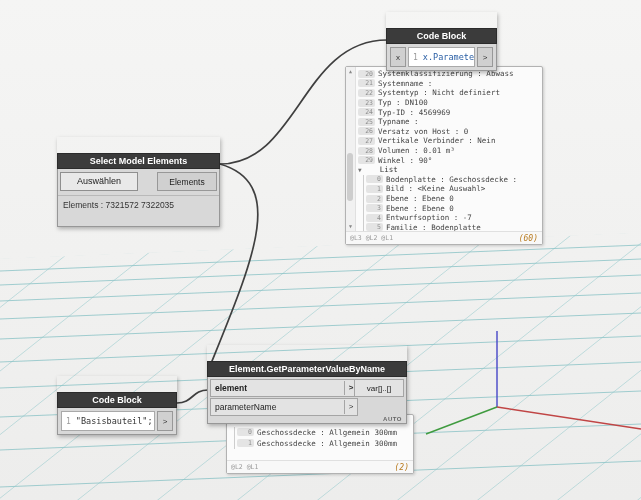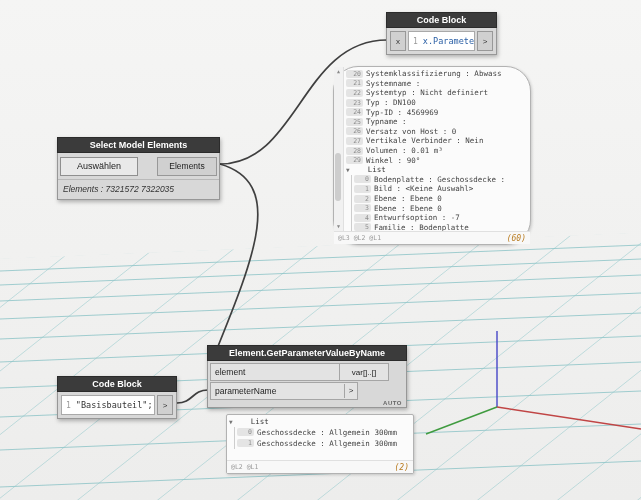--- a/index.html
+++ b/index.html
@@ -4,45 +4,45 @@
 <style>
   html,body{margin:0;padding:0;}
   #canvas{position:relative;width:641px;height:500px;background:linear-gradient(#f5f5f4,#ededec);
           overflow:hidden;font-family:"Liberation Sans",sans-serif;}
   svg.layer{position:absolute;left:0;top:0;width:641px;height:500px;}
   #grid-layer{z-index:0;}
   #wire-layer{z-index:3;pointer-events:none;}
 
   .node{position:absolute;z-index:4;box-shadow:1px 2px 4px rgba(0,0,0,.28);}
   .node-title{background:#3b3b3b;border:1px solid #2b2b2b;color:#fff;font-size:9px;font-weight:bold;
-              text-align:center;height:14px;line-height:14px;white-space:nowrap;overflow:hidden;}
+              text-align:center;height:14px;line-height:14px;white-space:nowrap;overflow:hidden;margin-top:16px;}
   .node-body{background:#d8d8d8;border:1px solid #979797;border-top:none;}
 
   .cb-body{display:flex;align-items:stretch;padding:3px;gap:2px;height:20px;}
   .port-chip{background:#d0d0d0;border:1px solid #989898;font-size:8px;color:#333;
              display:flex;align-items:center;justify-content:center;min-width:10px;padding:0 2px;}
   .code-area{background:#fff;border:1px solid #a9a9a9;font-family:"DejaVu Sans Mono",monospace;
              font-size:8.5px;display:flex;align-items:center;padding:0 4px;flex:1;white-space:nowrap;overflow:hidden;}
   .line-no{color:#9a9a9a;font-size:8px;margin-right:5px;}
   .code-blue{color:#2a5fa5;}
   .code-dark{color:#333;}
 
-  .sme-row{display:flex;align-items:center;gap:19px;padding:3px 2px;height:20px;}
+  .sme-row{display:flex;align-items:flex-start;gap:19px;padding:3px 2px;height:20px;}
   .sme-btn{flex:1;background:#e9e9e9;border:1px solid #8f8f8f;font-size:9px;text-align:center;
            height:17px;line-height:16px;color:#222;}
   .sme-out{width:58px;height:17px;background:#d0d0d0;border:1px solid #989898;font-size:8.5px;
            display:flex;align-items:center;justify-content:center;color:#222;}
-  .sme-footer{border-top:1px solid #b9b9b9;font-size:8.5px;color:#333;padding:4px 5px 5px;white-space:nowrap;font-style:italic;}
+  .sme-footer{border-top:1px solid #b9b9b9;font-size:8.5px;color:#333;padding:4px 5px 16px;white-space:nowrap;}
 
   .gp-body{position:relative;height:46px;}
   .gp-in{position:absolute;left:2px;width:146px;height:16px;background:#e3e3e3;border:1px solid #a5a5a5;
          display:flex;align-items:center;font-size:8.5px;color:#222;}
   .gp-in .pname{flex:1;padding-left:4px;white-space:nowrap;overflow:hidden;}
   .gp-in .pchev{width:12px;border-left:1px solid #a5a5a5;text-align:center;font-size:8px;color:#333;line-height:14px;}
-  .gp-out{position:absolute;right:17px;top:2px;width:48px;height:16px;background:#e3e3e3;border:1px solid #a5a5a5;
+  .gp-out{position:absolute;right:2px;top:2px;width:48px;height:16px;background:#e3e3e3;border:1px solid #a5a5a5;
           display:flex;align-items:center;justify-content:center;font-size:8px;color:#222;}
   .gp-lacing{position:absolute;right:4px;bottom:1px;font-size:6px;font-weight:bold;color:#666;letter-spacing:.5px;}
 
   .bubble{position:absolute;z-index:2;background:#fbfbfb;border:1px solid #b2b2b2;border-radius:2px;
           box-shadow:1px 1px 3px rgba(0,0,0,.18);font-family:"DejaVu Sans Mono",monospace;color:#444;}
   .bubble-main{display:flex;overflow:hidden;}
   .vscroll{width:9px;background:#f1f1f1;border-right:1px solid #e0e0e0;position:relative;flex:none;}
   .vscroll .arr{position:absolute;left:0;width:9px;text-align:center;font-size:5px;color:#888;line-height:7px;}
   .vscroll .thumb{position:absolute;left:1px;width:6px;background:#cdcdcd;border-radius:3px;}
   .bubble-rows{flex:1;overflow:hidden;padding:2px 2px 0 2px;}
@@ -99,21 +99,21 @@
         <line x1="600" y1="530" x2="980" y2="228"></line>
       </g>
     </g>
     <g stroke-width="1.4">
       <line x1="497" y1="407" x2="497" y2="331" stroke="#4646c8"></line>
       <line x1="497" y1="407" x2="641" y2="429" stroke="#c04545"></line>
       <line x1="497" y1="407" x2="426" y2="434" stroke="#3f9b3f"></line>
     </g>
   </svg>
 
-  <div class="bubble" style="left:333px;top:66px;width:196px;height:177px;border-radius:25px;">
+  <div class="bubble" style="left:345px;top:66px;width:196px;height:177px;">
     <div class="bubble-main" style="height:164px;">
       <div class="vscroll">
         <span class="arr" style="top:1px;">▲</span>
         <div class="thumb" style="top:86px;height:48px;"></div>
         <span class="arr" style="bottom:1px;">▼</span>
       </div>
       <div class="bubble-rows">
         <div>
 
             <div class="prow">
@@ -275,21 +275,21 @@
         <span class="line-no">1</span>
         <span class="code-dark">"Basisbauteil";</span>
       </div>
       <div class="port-chip">&gt;</div>
     </div>
   </div>
 
   <div class="node" style="left:207px;top:345px;width:200px;">
     <div class="node-title">Element.GetParameterValueByName</div>
     <div class="node-body gp-body">
-      <div class="gp-in" style="top:2px;">
+      <div class="gp-in" style="top:2px;font-weight:bold;">
         <span class="pname">element</span>
         <span class="pchev">&gt;</span>
       </div>
       <div class="gp-in" style="top:21px;">
         <span class="pname">parameterName</span>
         <span class="pchev">&gt;</span>
       </div>
       <div class="gp-out">var[]..[]</div>
       <div class="gp-lacing">AUTO</div>
     </div>

